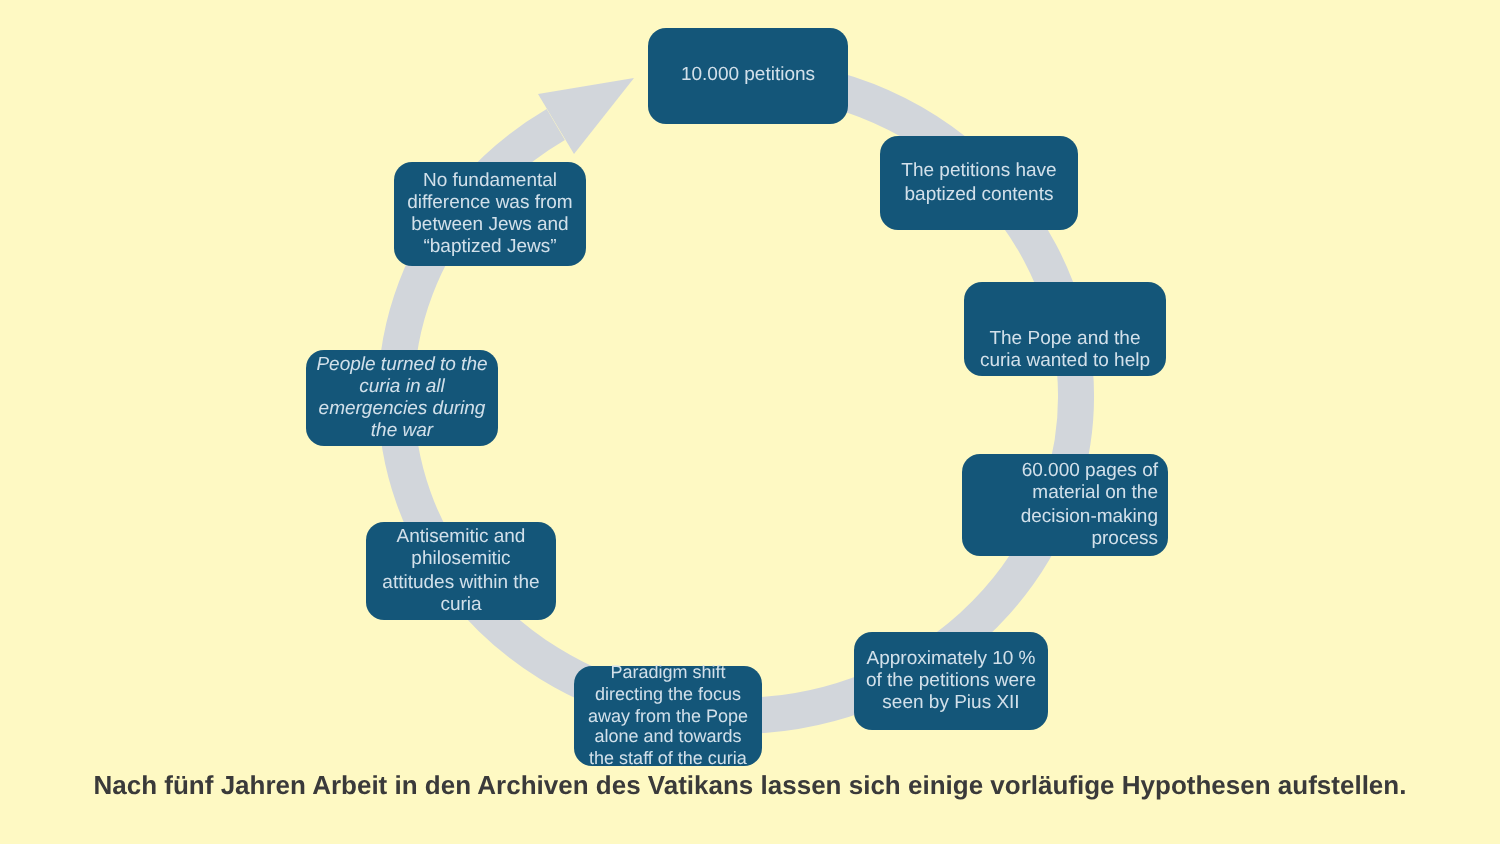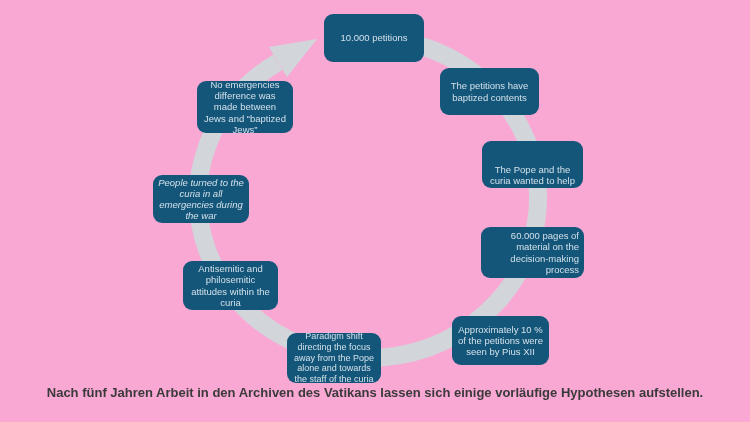--- a/index.html
+++ b/index.html
@@ -5,21 +5,21 @@
   html, body {
     margin: 0;
     padding: 0;
     background: #ffffff;
     font-family: "Liberation Sans", sans-serif;
   }
   .stage {
     position: relative;
     width: 750px;
     height: 422px;
-    background: #f9a8d4;
+    background: #fef9c3;
     overflow: hidden;
   }
   .ring-svg {
     position: absolute;
     left: 0;
     top: 0;
     width: 750px;
     height: 422px;
   }
   .node {
@@ -33,21 +33,21 @@
     text-align: center;
     font-size: 9.5px;
     line-height: 1.18;
     padding: 2px 5px;
     box-sizing: border-box;
   }
   .n0 { left: 324px; top: 14px;  width: 100px; height: 48px; }
   .n1 { left: 440px; top: 68px;  width: 99px;  height: 47px; }
   .n2 { left: 482px; top: 141px; width: 101px; height: 47px; align-items: flex-end; }
   .n3 { left: 481px; top: 227px; width: 103px; height: 51px; text-align: right; }
-  .n4 { left: 427px; top: 316px; width: 97px;  height: 49px; margin-left: 25px; }
+  .n4 { left: 427px; top: 316px; width: 97px;  height: 49px; }
   .n5 { left: 287px; top: 333px; width: 94px;  height: 50px; font-size: 9px; }
   .n6 { left: 183px; top: 261px; width: 95px;  height: 49px; }
   .n7 { left: 153px; top: 175px; width: 96px;  height: 48px; font-style: italic; }
   .n8 { left: 197px; top: 81px;  width: 96px;  height: 52px; }
   .caption {
     position: absolute;
     left: 0;
     right: 0;
     top: 385px;
     text-align: center;
@@ -84,18 +84,18 @@
   <div class="node n5">
     <span>Paradigm shift directing the focus away from the Pope alone and towards the staff of the curia</span>
   </div>
   <div class="node n6">
     <span>Antisemitic and philosemitic attitudes within the curia</span>
   </div>
   <div class="node n7">
     <span>People turned to the curia in all emergencies during the war</span>
   </div>
   <div class="node n8">
-    <span>No emergencies difference was made between Jews and “baptized Jews”</span>
+    <span>No fundamental difference was from between Jews and “baptized Jews”</span>
   </div>
 
   <div class="caption">Nach fünf Jahren Arbeit in den Archiven des Vatikans lassen sich einige vorläufige Hypothesen aufstellen.</div>
 
 </div>
 
 </body></html>

